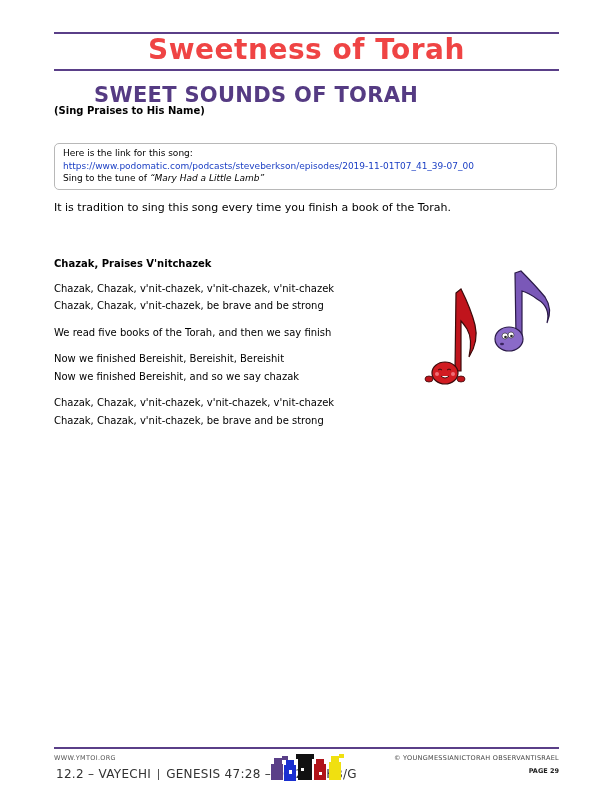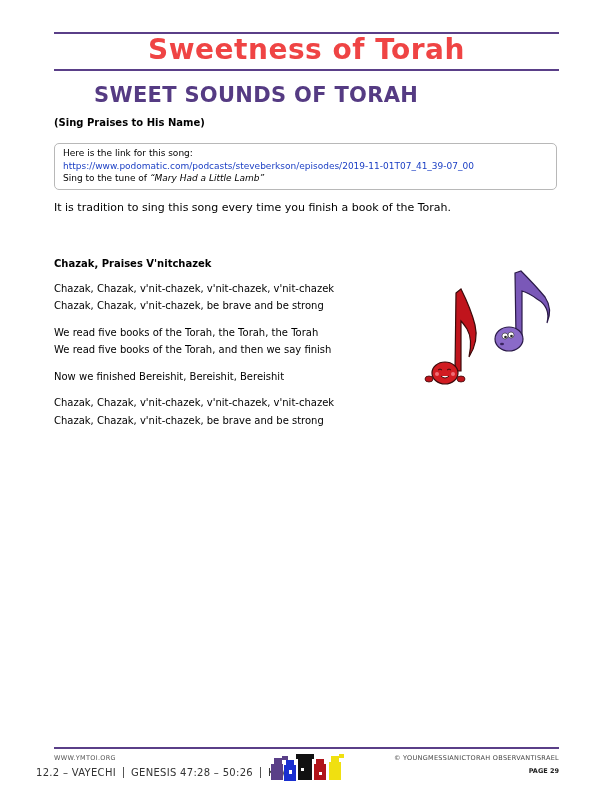--- a/index.html
+++ b/index.html
@@ -1,32 +1,32 @@
 <!DOCTYPE html>
 <html><head>
 <meta charset="utf-8">
 <style>
   html, body { margin: 0; padding: 0; }
   body { width: 612px; height: 792px; background: #ffffff; position: relative; overflow: hidden; font-family: "DejaVu Sans", sans-serif; color: #000; }
   .rule { position: absolute; left: 54px; width: 505px; height: 2px; background: #5a3f88; }
   .page-title { position: absolute; left: 54px; width: 505px; top: 32px; text-align: center; font-family: "DejaVu Sans", sans-serif; font-weight: bold; font-size: 28px; color: #ef4444; letter-spacing: 0.5px; line-height: 36px; }
   .section-title { position: absolute; left: 54px; top: 82px; font-family: "DejaVu Sans", sans-serif; font-weight: bold; font-size: 21px; color: #553b83; line-height: 26px; letter-spacing: 0.3px; margin-left: 40px; }
-  .subtitle { position: absolute; left: 54px; top: 116px; font-size: 10px; font-weight: bold; line-height: 14px; }
+  .subtitle { position: absolute; left: 54px; top: 104px; font-size: 10px; font-weight: bold; line-height: 14px; }
   .infobox { position: absolute; left: 54px; top: 143px; width: 503px; height: 47px; border: 1px solid #b8b8b8; border-radius: 5px; box-sizing: border-box; padding: 3px 8px; font-size: 9px; line-height: 12.5px; }
   .infobox .link { color: #1b3fc4; }
   .infobox i { font-style: italic; }
   .intro { position: absolute; left: 54px; top: 201px; font-size: 11px; line-height: 14px; }
   .lyrics { position: absolute; left: 54px; top: 255px; font-size: 10px; line-height: 17.5px; }
   .lyrics .song-title { font-weight: bold; margin-bottom: 7px; }
   .lyrics .verse { margin-bottom: 9px; }
   .lyrics .line { white-space: nowrap; }
   .notes { position: absolute; left: 405px; top: 265px; width: 150px; height: 130px; }
   .footer-rule { position: absolute; left: 54px; top: 747px; width: 505px; height: 2px; background: #5a3f88; }
   .footer-left-1 { position: absolute; left: 54px; top: 754px; font-size: 6.5px; color: #555; letter-spacing: 0.3px; }
-  .footer-left-2 { position: absolute; left: 36px; top: 767px; font-size: 10px; color: #333; letter-spacing: 0.3px; display: flex; align-items: center; }
+  .footer-left-2 { position: absolute; left: 56px; top: 767px; font-size: 12px; color: #333; letter-spacing: 0.3px; display: flex; align-items: center; }
   .footer-left-2 .sep { display: inline-block; width: 1px; height: 11px; background: #555; margin: 0 7px; }
   .footer-right-1 { position: absolute; right: 53px; top: 754px; font-size: 6.5px; color: #444; letter-spacing: 0.3px; }
   .footer-right-2 { position: absolute; right: 53px; top: 767px; font-size: 6.5px; color: #222; font-weight: bold; }
   .logo { position: absolute; left: 268px; top: 752px; width: 82px; height: 30px; }
 </style>
 </head>
 <body>
 
 <div class="rule" style="top:32px;"></div>
 <div class="page-title">Sweetness of Torah</div>
@@ -43,25 +43,25 @@
 
 <div class="intro">It is tradition to sing this song every time you finish a book of the Torah.</div>
 
 <div class="lyrics">
   <div class="song-title">Chazak, Praises V'nitchazek</div>
   <div class="verse">
     <div class="line">Chazak, Chazak, v'nit-chazek, v'nit-chazek, v'nit-chazek</div>
     <div class="line">Chazak, Chazak, v'nit-chazek, be brave and be strong</div>
   </div>
   <div class="verse">
-    <div class="line">We read five books of the Torah, the Torah, the Torah</div>
     <div class="line">We read five books of the Torah, and then we say finish</div>
   </div>
   <div class="verse">
     <div class="line">Now we finished Bereishit, Bereishit, Bereishit</div>
+    <div class="line">Now we finished Bereishit, and so we say chazak</div>
   </div>
   <div class="verse">
     <div class="line">Chazak, Chazak, v'nit-chazek, v'nit-chazek, v'nit-chazek</div>
     <div class="line">Chazak, Chazak, v'nit-chazek, be brave and be strong</div>
   </div>
 </div>
 
 <div class="notes">
   <svg width="150" height="130" viewBox="0 0 150 130">
 

